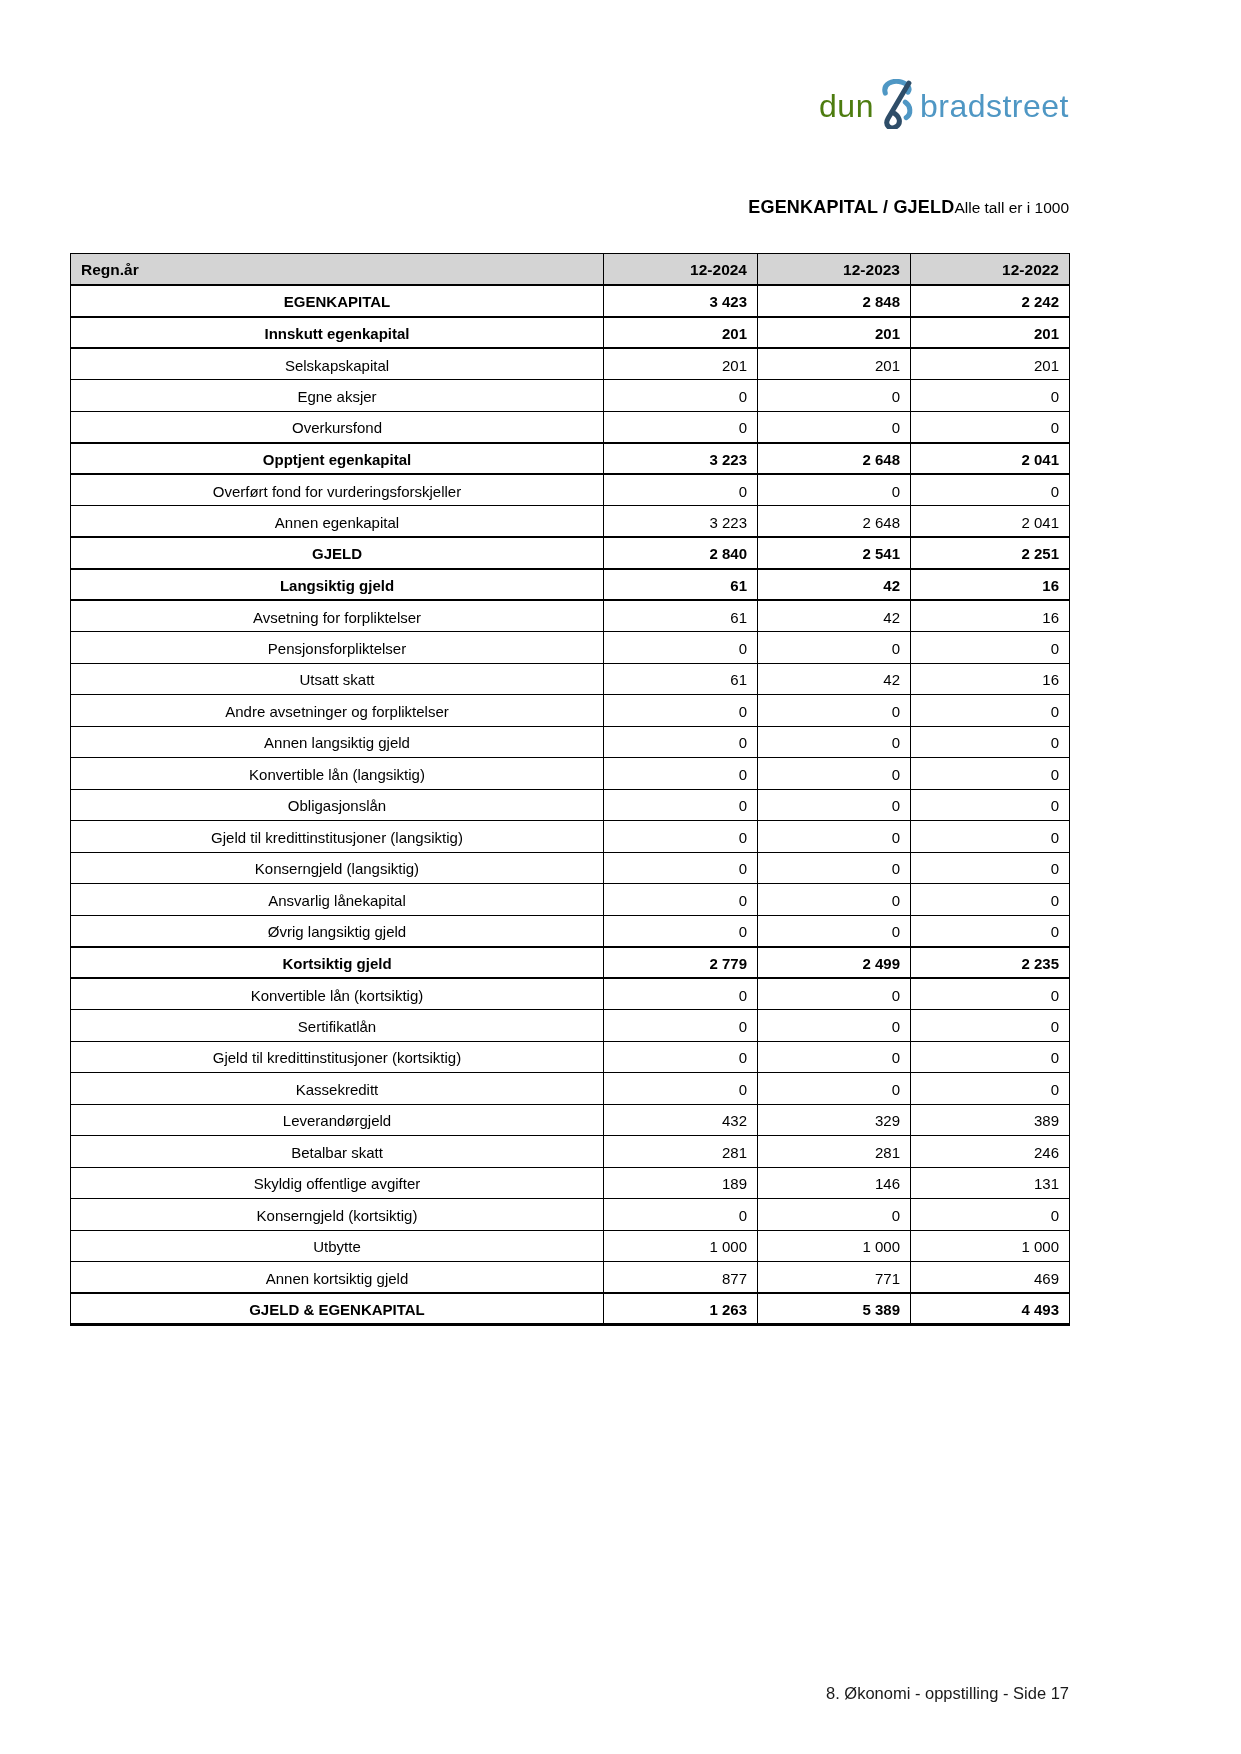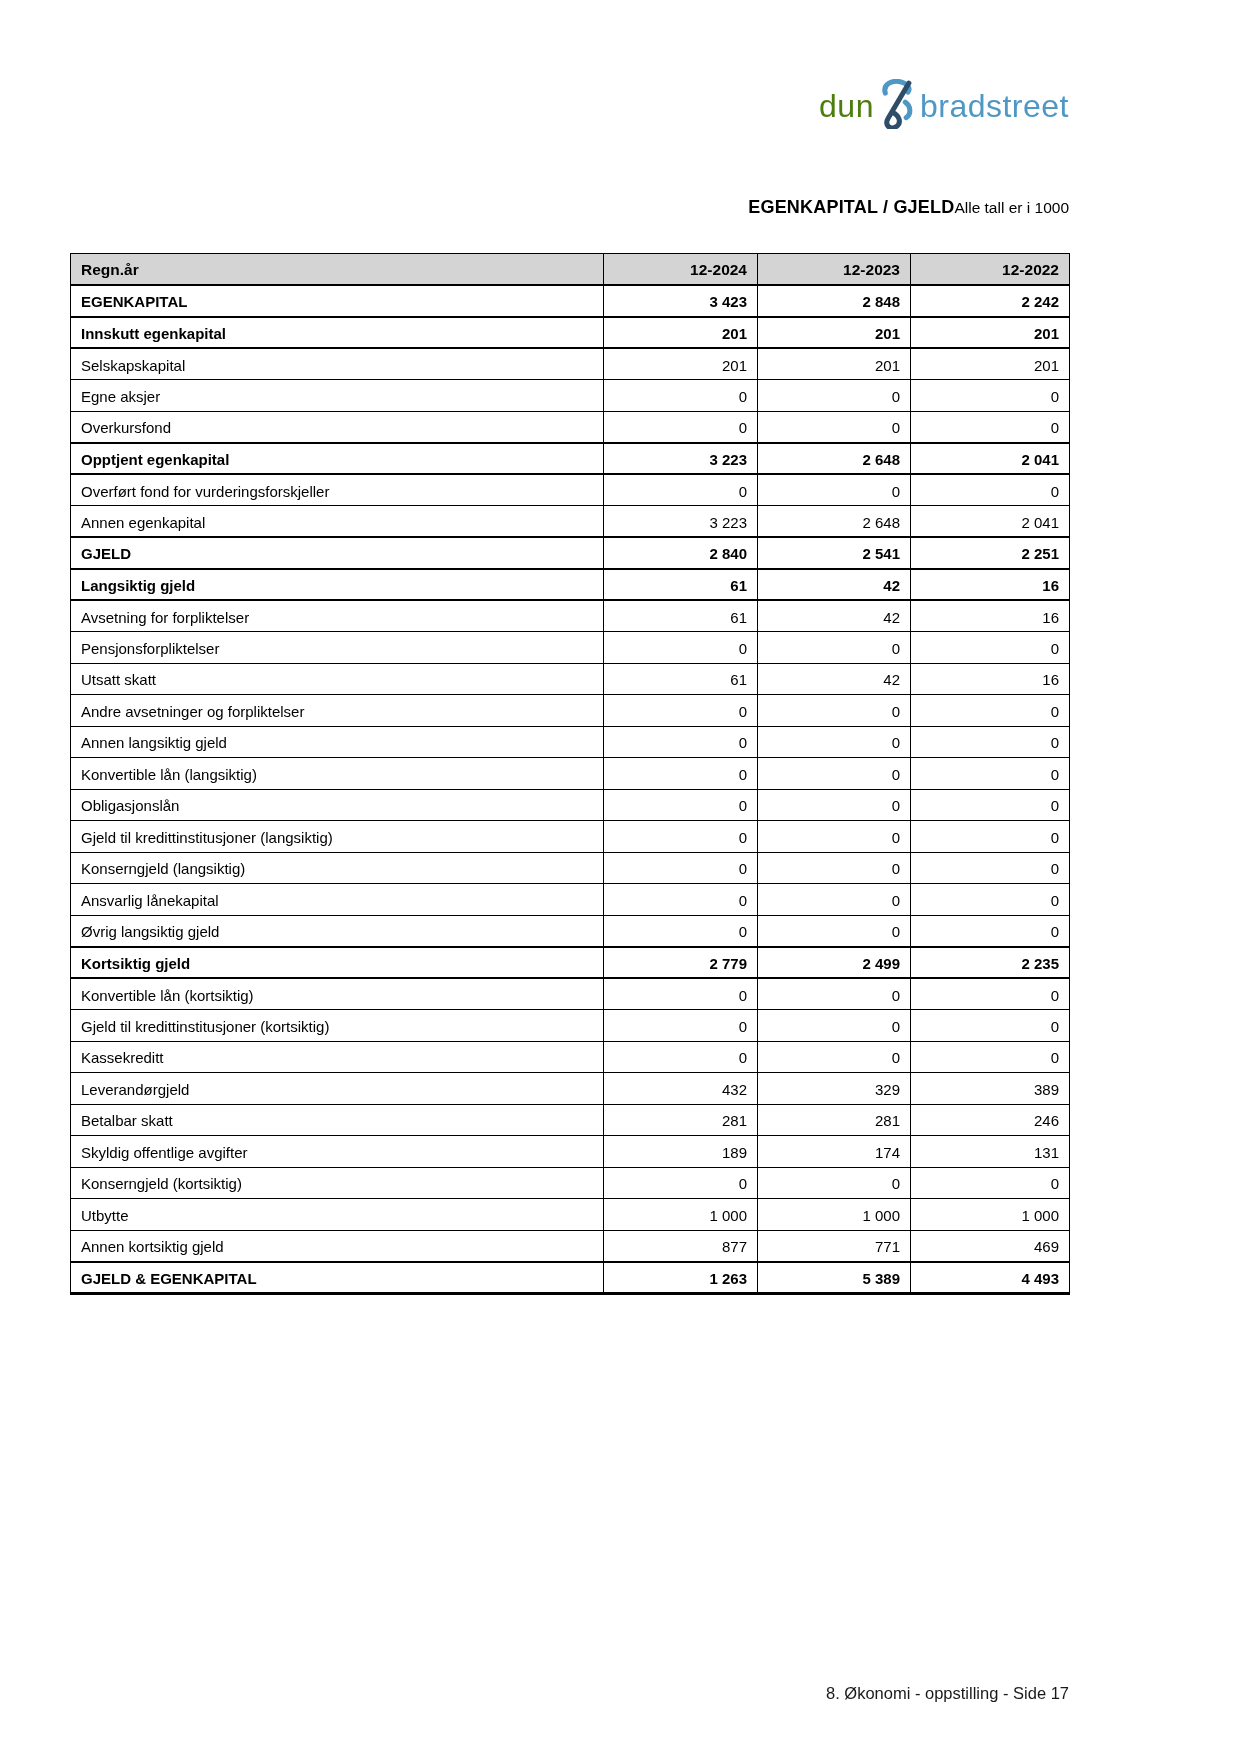--- a/index.html
+++ b/index.html
@@ -36,21 +36,21 @@
   .balance th, .balance td {
     border:1px solid #000; box-sizing:border-box;
     height:31.5px; padding:2px 10px 0 10px; vertical-align:middle;
     overflow:hidden; white-space:nowrap;
   }
   .balance thead th {
     background:#d4d4d4; font-weight:bold; text-align:right;
     border-bottom-width:2px; font-size:15.5px;
   }
   .balance thead th.label { text-align:left;margin-left:40px; }
-  .balance td.label { text-align:left; }
+  .balance td.label { text-align:center; }
   .balance td.num   { text-align:right; }
   .balance tr.section td { font-weight:bold; border-top-width:2px; border-bottom-width:2px; }
   .balance tbody tr:last-child td { border-bottom-width:3px; }
 
   
   .footer {
     position:absolute; left:70px; top:1684px; width:999px;
     text-align:right; font-size:16.5px; color:#1a1a1a;
   }
 </style>
@@ -222,20 +222,26 @@
           <td class="num">2 499</td>
           <td class="num">2 235</td>
         </tr>
         <tr class="normal">
           <td class="label">Konvertible lån (kortsiktig)</td>
           <td class="num">0</td>
           <td class="num">0</td>
           <td class="num">0</td>
         </tr>
         <tr class="normal">
+          <td class="label">Sertifikatlån</td>
+          <td class="num">0</td>
+          <td class="num">0</td>
+          <td class="num">0</td>
+        </tr>
+        <tr class="normal">
           <td class="label">Gjeld til kredittinstitusjoner (kortsiktig)</td>
           <td class="num">0</td>
           <td class="num">0</td>
           <td class="num">0</td>
         </tr>
         <tr class="normal">
           <td class="label">Kassekreditt</td>
           <td class="num">0</td>
           <td class="num">0</td>
           <td class="num">0</td>
@@ -248,21 +254,21 @@
         </tr>
         <tr class="normal">
           <td class="label">Betalbar skatt</td>
           <td class="num">281</td>
           <td class="num">281</td>
           <td class="num">246</td>
         </tr>
         <tr class="normal">
           <td class="label">Skyldig offentlige avgifter</td>
           <td class="num">189</td>
-          <td class="num">174</td>
+          <td class="num">146</td>
           <td class="num">131</td>
         </tr>
         <tr class="normal">
           <td class="label">Konserngjeld (kortsiktig)</td>
           <td class="num">0</td>
           <td class="num">0</td>
           <td class="num">0</td>
         </tr>
         <tr class="normal">
           <td class="label">Utbytte</td>

